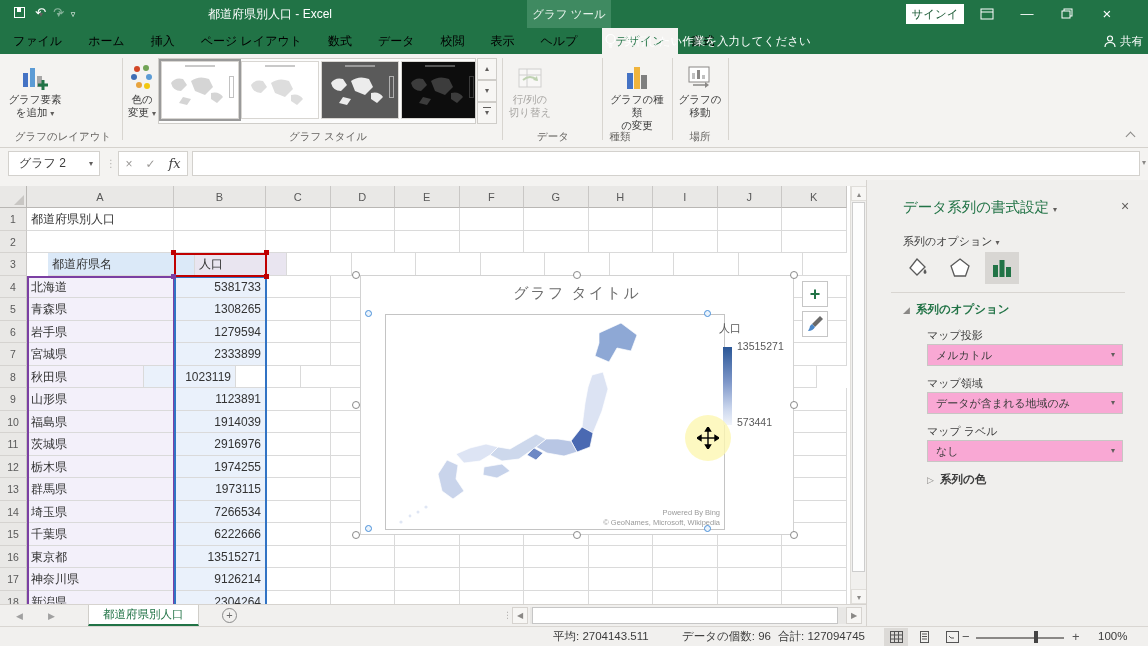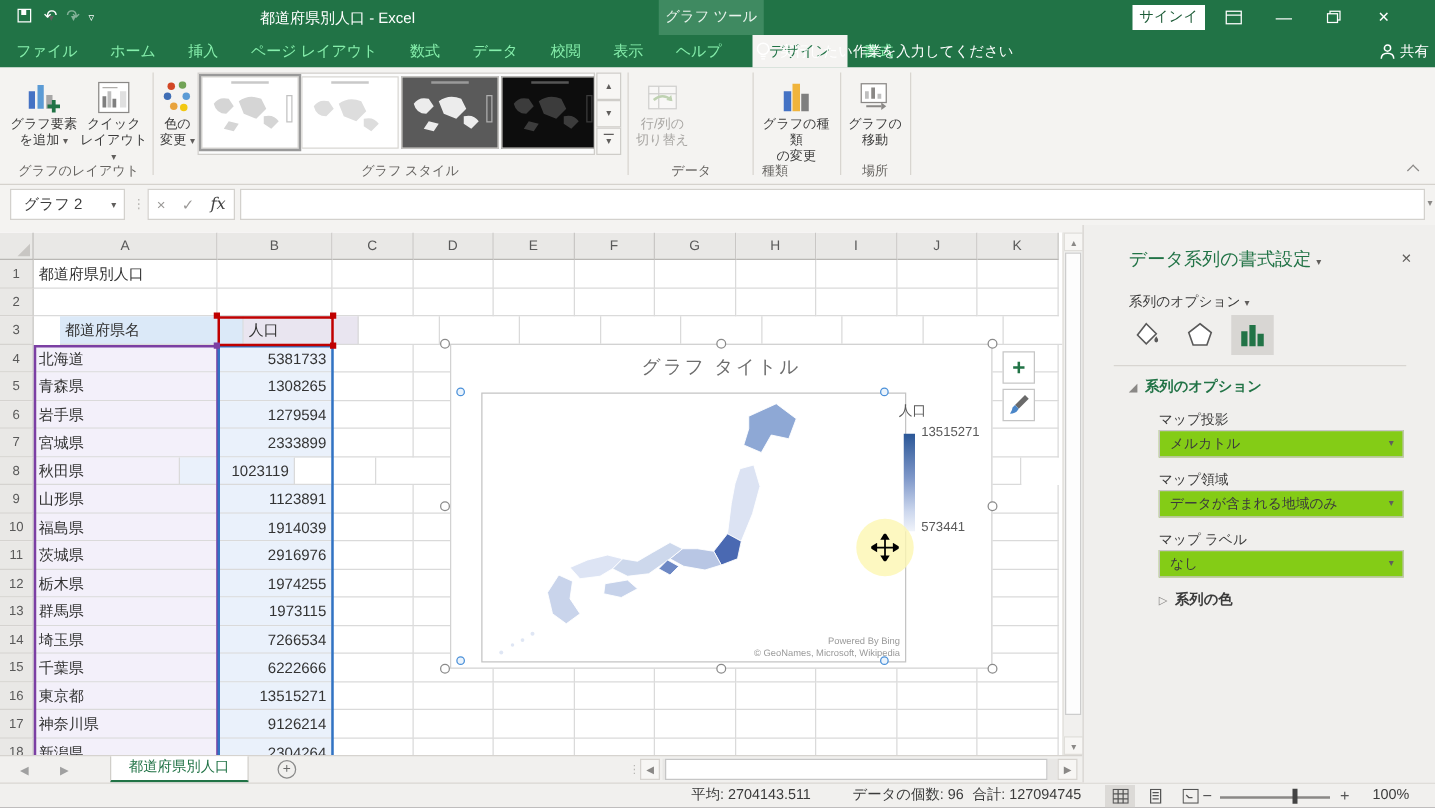--- a/index.html
+++ b/index.html
@@ -17,21 +17,21 @@
   .qat .mini { font-size:8px; margin-left:-7px; }
   .save-ico { width:11px; height:11px; border:1.5px solid #fff; position:relative; display:inline-block; }
   .save-ico:before { content:""; position:absolute; left:2px; top:0; width:4px; height:4px; background:#fff; }
   .doc-title { position:absolute; left:160px; top:0; width:220px; height:28px; line-height:28px; text-align:center; font-size:12px; white-space:nowrap; }
   .ctx-group { position:absolute; left:527px; top:0; width:84px; height:28px; background:#3f8a61; color:#e8f3ec; font-size:11.5px; text-align:center; line-height:28px; }
   .signin { position:absolute; left:906px; top:4px; width:58px; height:20px; background:#fff; color:#1e5c38; font-size:11.5px; text-align:center; line-height:20px; }
   .winbtn { position:absolute; top:0; width:30px; height:28px; color:#fff; text-align:center; line-height:28px; font-size:13px; }
   .ribbon-opts svg { margin-top:8px; }
   
   .tabrow { position:absolute; left:0; top:28px; width:1148px; height:26px; background:#217346; display:flex; align-items:flex-end; }
-  .rtab { color:#86efac; font-size:12px; padding:0 13px; height:26px; line-height:26px; white-space:nowrap; }
+  .rtab { color:#000000; font-size:12px; padding:0 13px; height:26px; line-height:26px; white-space:nowrap; }
   .rtab.active { background:#f4f3f1; color:#217346; margin-left:12px; }
   .tellme { position:absolute; left:604px; top:28px; height:26px; display:flex; align-items:center; gap:7px; color:#fff; font-size:11.5px; }
   .share { position:absolute; left:1104px; top:28px; height:26px; display:flex; align-items:center; gap:4px; color:#fff; font-size:11.5px; }
   
   .ribbon { position:absolute; left:0; top:54px; width:1148px; height:94px; background:#f4f3f1; border-bottom:1px solid #d5d2cd; }
   .rbtn { position:absolute; top:4px; width:54px; height:68px; text-align:center; font-size:10.5px; color:#3b3b3b; line-height:13px; }
   .rbtn .ico { height:30px; margin:3px auto 2px; display:flex; align-items:flex-end; justify-content:center; }
   .rbtn.disabled { color:#a8a6a3; }
   .rbtn.disabled .ico { opacity:.4; }
   .caret { font-size:8px; color:#605e5c; }
@@ -111,21 +111,21 @@
   .pane { position:absolute; left:866px; top:180px; width:282px; height:446px; background:#f0efed; border-left:1px solid #d6d3cf; }
   .pane-title { position:absolute; left:36px; top:18px; font-size:14.5px; color:#217346; }
   .pane-close { position:absolute; left:254px; top:18px; color:#605e5c; font-size:14px; }
   .pane-sub { position:absolute; left:36px; top:54px; font-size:11px; color:#3b3b3b; }
   .pane-icons { position:absolute; left:34px; top:72px; display:flex; gap:8px; align-items:center; }
   .picon { width:34px; height:32px; display:flex; align-items:center; justify-content:center; }
   .picon.sel { background:#d8d6d3; }
   .pane-div { position:absolute; left:24px; top:112px; width:234px; height:1px; background:#d8d5d1; }
   .pane-sec { position:absolute; left:36px; top:122px; font-size:11.5px; font-weight:bold; color:#217346; }
   .pfield-label { position:absolute; left:60px; font-size:11px; color:#3b3b3b; }
-  .pdd { position:absolute; left:60px; width:196px; height:22px; background:#84cc16; border:1px solid #c8c6c4; font-size:11px; line-height:20px; padding-left:8px; color:#3b3b3b; }
+  .pdd { position:absolute; left:60px; width:196px; height:22px; background:#f9a8d4; border:1px solid #c8c6c4; font-size:11px; line-height:20px; padding-left:8px; color:#3b3b3b; }
   .pdd .caret { position:absolute; right:7px; top:0; line-height:20px; }
   .pane-col { position:absolute; left:60px; top:292px; font-size:11.5px; font-weight:bold; color:#3b3b3b; }
   .tri { color:#8a8886; font-size:9px; margin-right:6px; }
 </style>
 </head>
 <body>
 
 <div class="app">
 
   <div class="titlebar">
@@ -190,34 +190,20 @@
             <rect x="2" y="8" width="5" height="14" fill="#4472c4"></rect>
             <rect x="9" y="3" width="5" height="19" fill="#5b9bd5"></rect>
             <rect x="16" y="11" width="5" height="11" fill="#a6a6a6"></rect>
             <rect x="17" y="15" width="10" height="10" fill="none"></rect>
             <line x1="22" y1="15" x2="22" y2="25" stroke="#217346" stroke-width="3"></line>
             <line x1="17" y1="20" x2="27" y2="20" stroke="#217346" stroke-width="3"></line>
           </svg>
       </div>
       <div>グラフ要素</div>
       <div><span>を追加</span> <span class="caret">▾</span></div>
-    </div>
-    <div class="rbtn" style="left:64px">
-      <div class="ico">
-        <svg width="26" height="26" viewBox="0 0 26 26">
-            <rect x="1" y="1" width="24" height="24" fill="#fff" stroke="#8a8886"></rect>
-            <line x1="4" y1="5" x2="16" y2="5" stroke="#b0aeab"></line>
-            <rect x="4" y="12" width="3" height="9" fill="#7f7f7f"></rect>
-            <rect x="8" y="8" width="3" height="13" fill="#bfbfbf"></rect>
-            <rect x="12" y="14" width="3" height="7" fill="#7f7f7f"></rect>
-            <rect x="18" y="8" width="5" height="13" fill="#e0e0e0"></rect>
-          </svg>
-      </div>
-      <div>クイック</div>
-      <div><span>レイアウト</span> <span class="caret">▾</span></div>
     </div>
     <div class="gsep" style="left:122px"></div>
     <div class="glabel" style="left:8px; width:110px">グラフのレイアウト</div>
 
     <div class="rbtn" style="left:126px; width:32px">
       <div class="ico">
         <svg width="24" height="26" viewBox="0 0 24 26">
             <circle cx="7" cy="4" r="3" fill="#d24726"></circle>
             <circle cx="16" cy="3" r="3" fill="#71a356"></circle>
             <circle cx="4" cy="12" r="3" fill="#3f6eb5"></circle>

